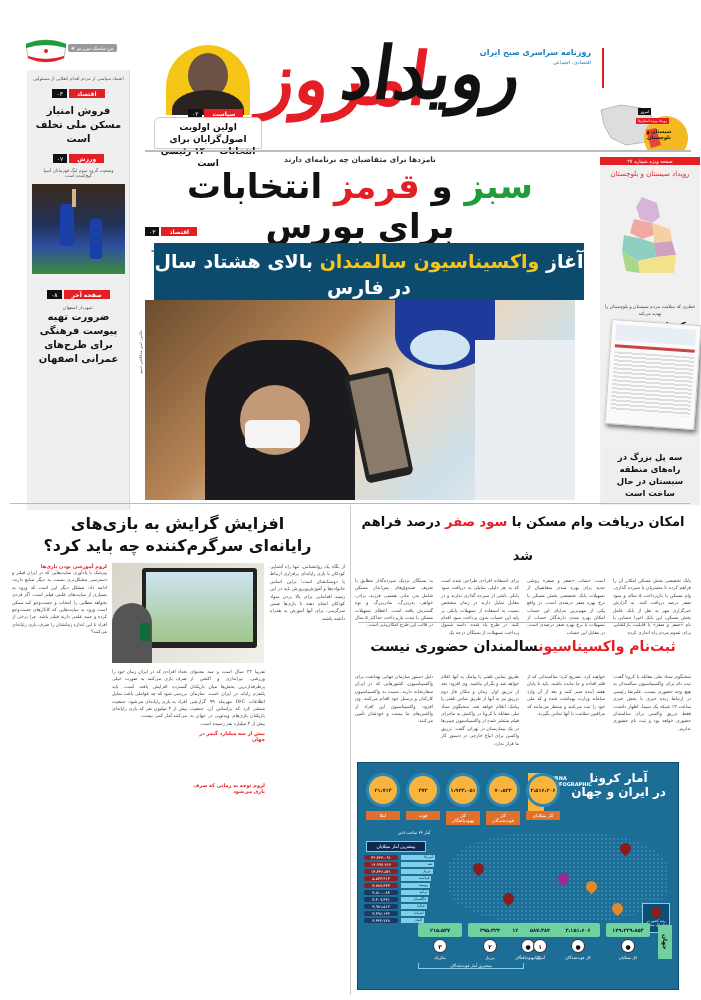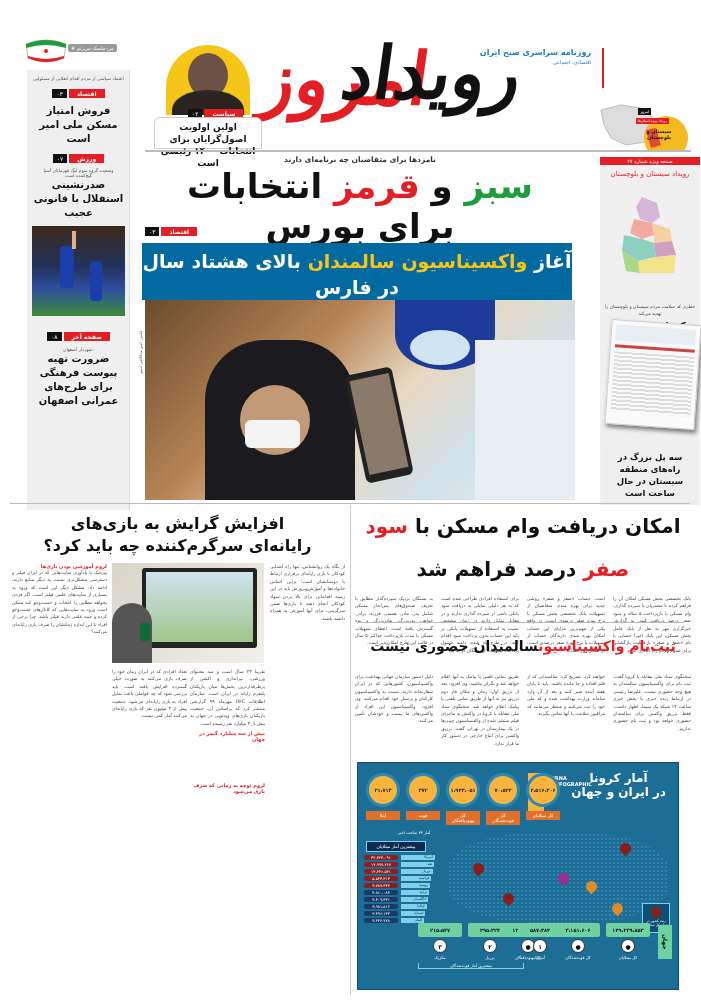--- a/index.html
+++ b/index.html
@@ -14,21 +14,21 @@
 .hl{font-weight:bold;text-align:center;direction:rtl}
 
 #logo{right:180px;top:30px;width:220px;height:118px}
 #logo .w1{position:absolute;right:0;top:0;font-family:"DejaVu Serif",serif;font-size:72px;font-weight:bold;color:#111;transform:skewX(-8deg);letter-spacing:-4px}
 #logo .w2{position:absolute;left:-40px;top:6px;font-family:"DejaVu Serif",serif;font-size:72px;font-weight:bold;color:#e31e24;transform:skewX(-8deg);letter-spacing:-4px}
 .masthead-line{left:145px;right:10px;top:150px;height:2px;background:#bbb}
 
 .leftbox{left:27px;top:70px;width:103px;height:440px;background:#efefef;border-right:1px solid #ddd}
 
 .photo{left:145px;top:300px;width:430px;height:200px;background:linear-gradient(135deg,#6b4c2e 0%,#b88656 35%,#e8d8c0 55%,#cfe0ea 75%,#f0efe8 100%);overflow:hidden}
-.blackbar{left:142px;top:243px;width:430px;height:57px;background:#0369a1}
+.blackbar{left:154px;top:243px;width:430px;height:57px;background:#0c4a6e}
 
 .rightbox{left:600px;top:165px;width:100px;height:340px;background:#f0f0f0}
 .infobox{left:357px;top:762px;width:322px;height:228px;background:#1c6e97;border:1px solid #0e4e72;overflow:hidden}
 .stat-circ{width:34px;height:34px;border-radius:50%;background:#f8b43c;border:3px solid #2b88b6;display:flex;align-items:center;justify-content:center;font-size:5px;font-weight:bold;color:#222}
 .stat-lbl{background:#e0702a;color:#fff;font-size:4.5px;padding:2px 3px;text-align:center;width:34px}
 .green-box{background:#6fd0a0;color:#113;font-size:5px;font-weight:bold;text-align:center;width:44px;height:14px;line-height:14px;border-radius:2px}
 .green-circ{width:14px;height:14px;border-radius:50%;background:#fff;border:1px solid #333;font-size:6px;display:flex;align-items:center;justify-content:center;font-weight:bold}
 .list-row{display:flex;gap:3px;align-items:center;margin-bottom:2px}
 .list-val{background:#8c2020;color:#fff;font-size:4px;width:34px;text-align:center;border-radius:2px}
 .list-val.b{background:#1a3a66}
@@ -86,29 +86,28 @@
 <div class="abs leftbox"></div>
 <div class="abs" style="left:27px;top:68px;width:103px">
   <div style="text-align:center;margin-top:8px">
     <div style="font-size:4.5px;color:#555">اعتماد سیاسی از مردم اقدام انقلابی از مسئولین</div>
     <div class="tag" style="margin-top:3px">
         <span class="pg">۰۳</span>
         <span class="sec">اقتصاد</span>
       </div>
   </div>
   <div style="text-align:center;margin-top:4px">
-    <div class="hl" style="font-size:10px;line-height:14px;padding:0 4px">فروش امتیاز مسکن ملی امیر است</div>
+    <div class="hl" style="font-size:10px;line-height:14px;padding:0 4px">فروش امتیاز مسکن ملی تخلف است</div>
     <div class="tag" style="margin-top:3px">
         <span class="pg">۰۷</span>
         <span class="sec">ورزش</span>
       </div>
   </div>
   <div style="text-align:center;margin-top:3px">
     <div style="font-size:4.5px;color:#555;padding:0 10px">وضعیت گروه سوم لیگ قهرمانان آسیا گیج‌کننده است</div>
-    <div class="hl" style="font-size:10px;line-height:14px;padding:0 4px">صدرنشینی استقلال با قانونی عجیب</div>
   </div>
   <div style="margin:6px 5px 0;height:90px;background:linear-gradient(180deg,#3a2a1c 0%,#22325a 45%,#2f4fa0 70%,#3d8a3b 100%);position:relative;overflow:hidden">
     <div style="position:absolute;left:28px;top:20px;width:14px;height:42px;background:#1b3fa8;border-radius:4px"></div>
     <div style="position:absolute;left:58px;top:35px;width:12px;height:40px;background:#1b3fa8;border-radius:4px"></div>
     <div style="position:absolute;left:40px;top:5px;width:4px;height:18px;background:#d9b38c"></div>
   </div>
   <div style="text-align:center;margin-top:8px">
     <div class="tag">
         <span class="pg">۰۸</span>
         <span class="sec">صفحه آخر</span>
@@ -176,21 +175,21 @@
   <div style="margin:4px;height:16px;background:#e8eef4"></div>
   <div style="margin:0 4px;height:3px;background:#c44"></div>
   <div style="margin:4px;height:60px;background:repeating-linear-gradient(180deg,#ddd 0 2px,#fafafa 2px 4px)"></div>
 </div>
 <div class="abs hl" style="left:603px;top:447px;width:94px;font-size:8.5px;line-height:12px;background:#eee;padding:4px 0">سه پل بزرگ در راه‌های منطقه سیستان در حال ساخت است</div>
 
 <div class="abs" style="left:10px;top:503px;width:680px;height:1px;background:#bbb"></div>
 <div class="abs" style="left:350px;top:505px;width:1px;height:490px;background:#ccc"></div>
 
 <div class="abs" style="left:355px;top:505px;width:336px">
-  <div class="hl" style="font-size:20px;line-height:43px">
+  <div class="hl" style="font-size:13px;line-height:34px">
     <span>امکان دریافت وام مسکن با</span>
     <span class="red">سود صفر</span>
     <span>درصد فراهم شد</span>
   </div>
   <div style="display:flex;flex-direction:row-reverse;gap:8px;margin-top:4px;height:58px;overflow:hidden">
     <div class="col" style="flex:1">بانک تخصصی بخش مسکن امکان آن را فراهم کرده تا مشتریان با سپرده گذاری، وام مسکن با بازپرداخت ۵ ساله و سود صفر درصد دریافت کنند. به گزارش خبرگزاری مهر به نقل از بانک عامل بخش مسکن، این بانک اخیرا حسابی با نام «صفر و صفر» با قابلیت بازگشایی برای عموم مردم راه اندازی کرده</div>
     <div class="col" style="flex:1">است. حساب «صفر و صفر» روشی جدید برای بهره مندی متقاضیان از تسهیلات بانک تخصصی بخش مسکن با نرخ بهره صفر درصدی است. در واقع یکی از مهم‌ترین مزایای این حساب امکان بهره مندی دارندگان حساب از تسهیلات با نرخ بهره صفر درصدی است. در مقابل این حساب</div>
     <div class="col" style="flex:1">برای استفاده افرادی طراحی شده است که به هر دلیلی تمایلی به دریافت سود بانکی ناشی از سپرده گذاری ندارند و در مقابل تمایل دارند در زمان مشخص نسبت به استفاده از تسهیلات بانکی بر پایه این حساب بدون پرداخت سود اقدام کنند. در طرح یاد شده، دامنه شمول پرداخت تسهیلات از بستگان درجه یک</div>
     <div class="col" style="flex:1">به بستگان نزدیک سپرده‌گذار مطابق با تعریف صندوق‌های پس‌انداز مسکن شامل پدر، مادر، همسر، فرزند، برادر، خواهر، پدربزرگ، مادربزرگ و نوه گسترش یافته است. اعطای تسهیلات مسکن با مدت بازپرداخت حداکثر ۵ سال در قالب این طرح امکان‌پذیر است.</div>
   </div>

